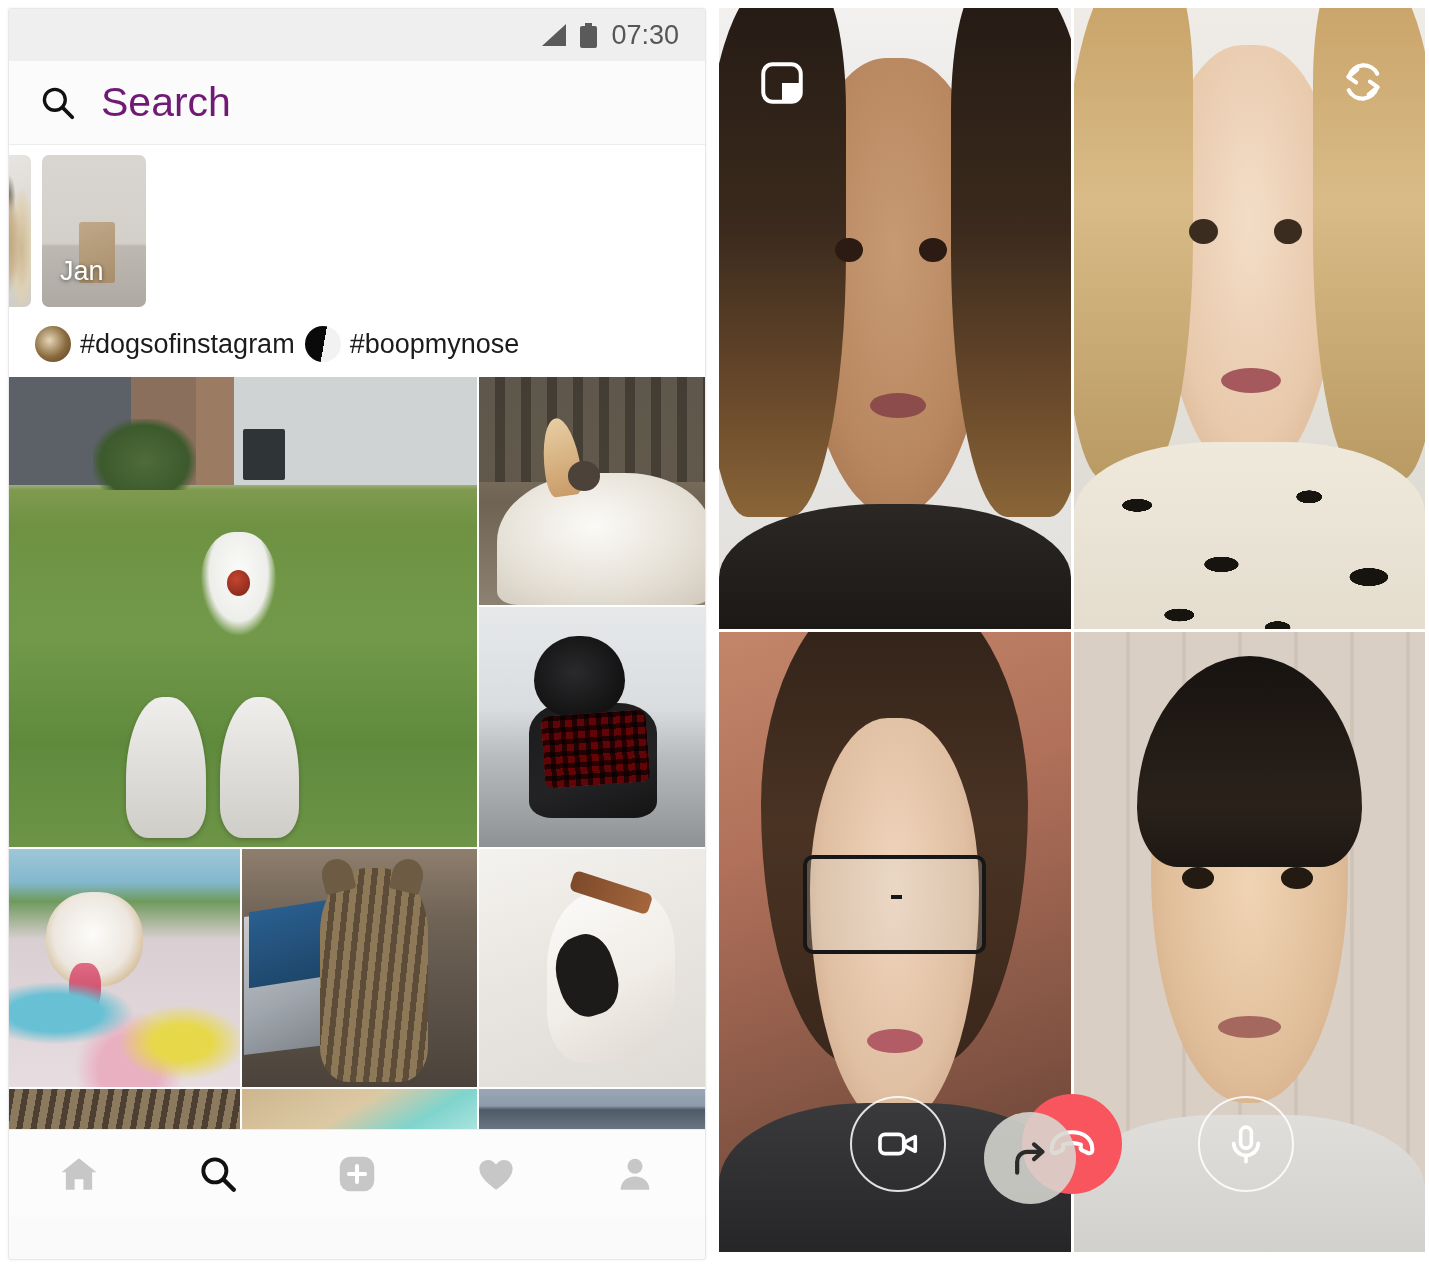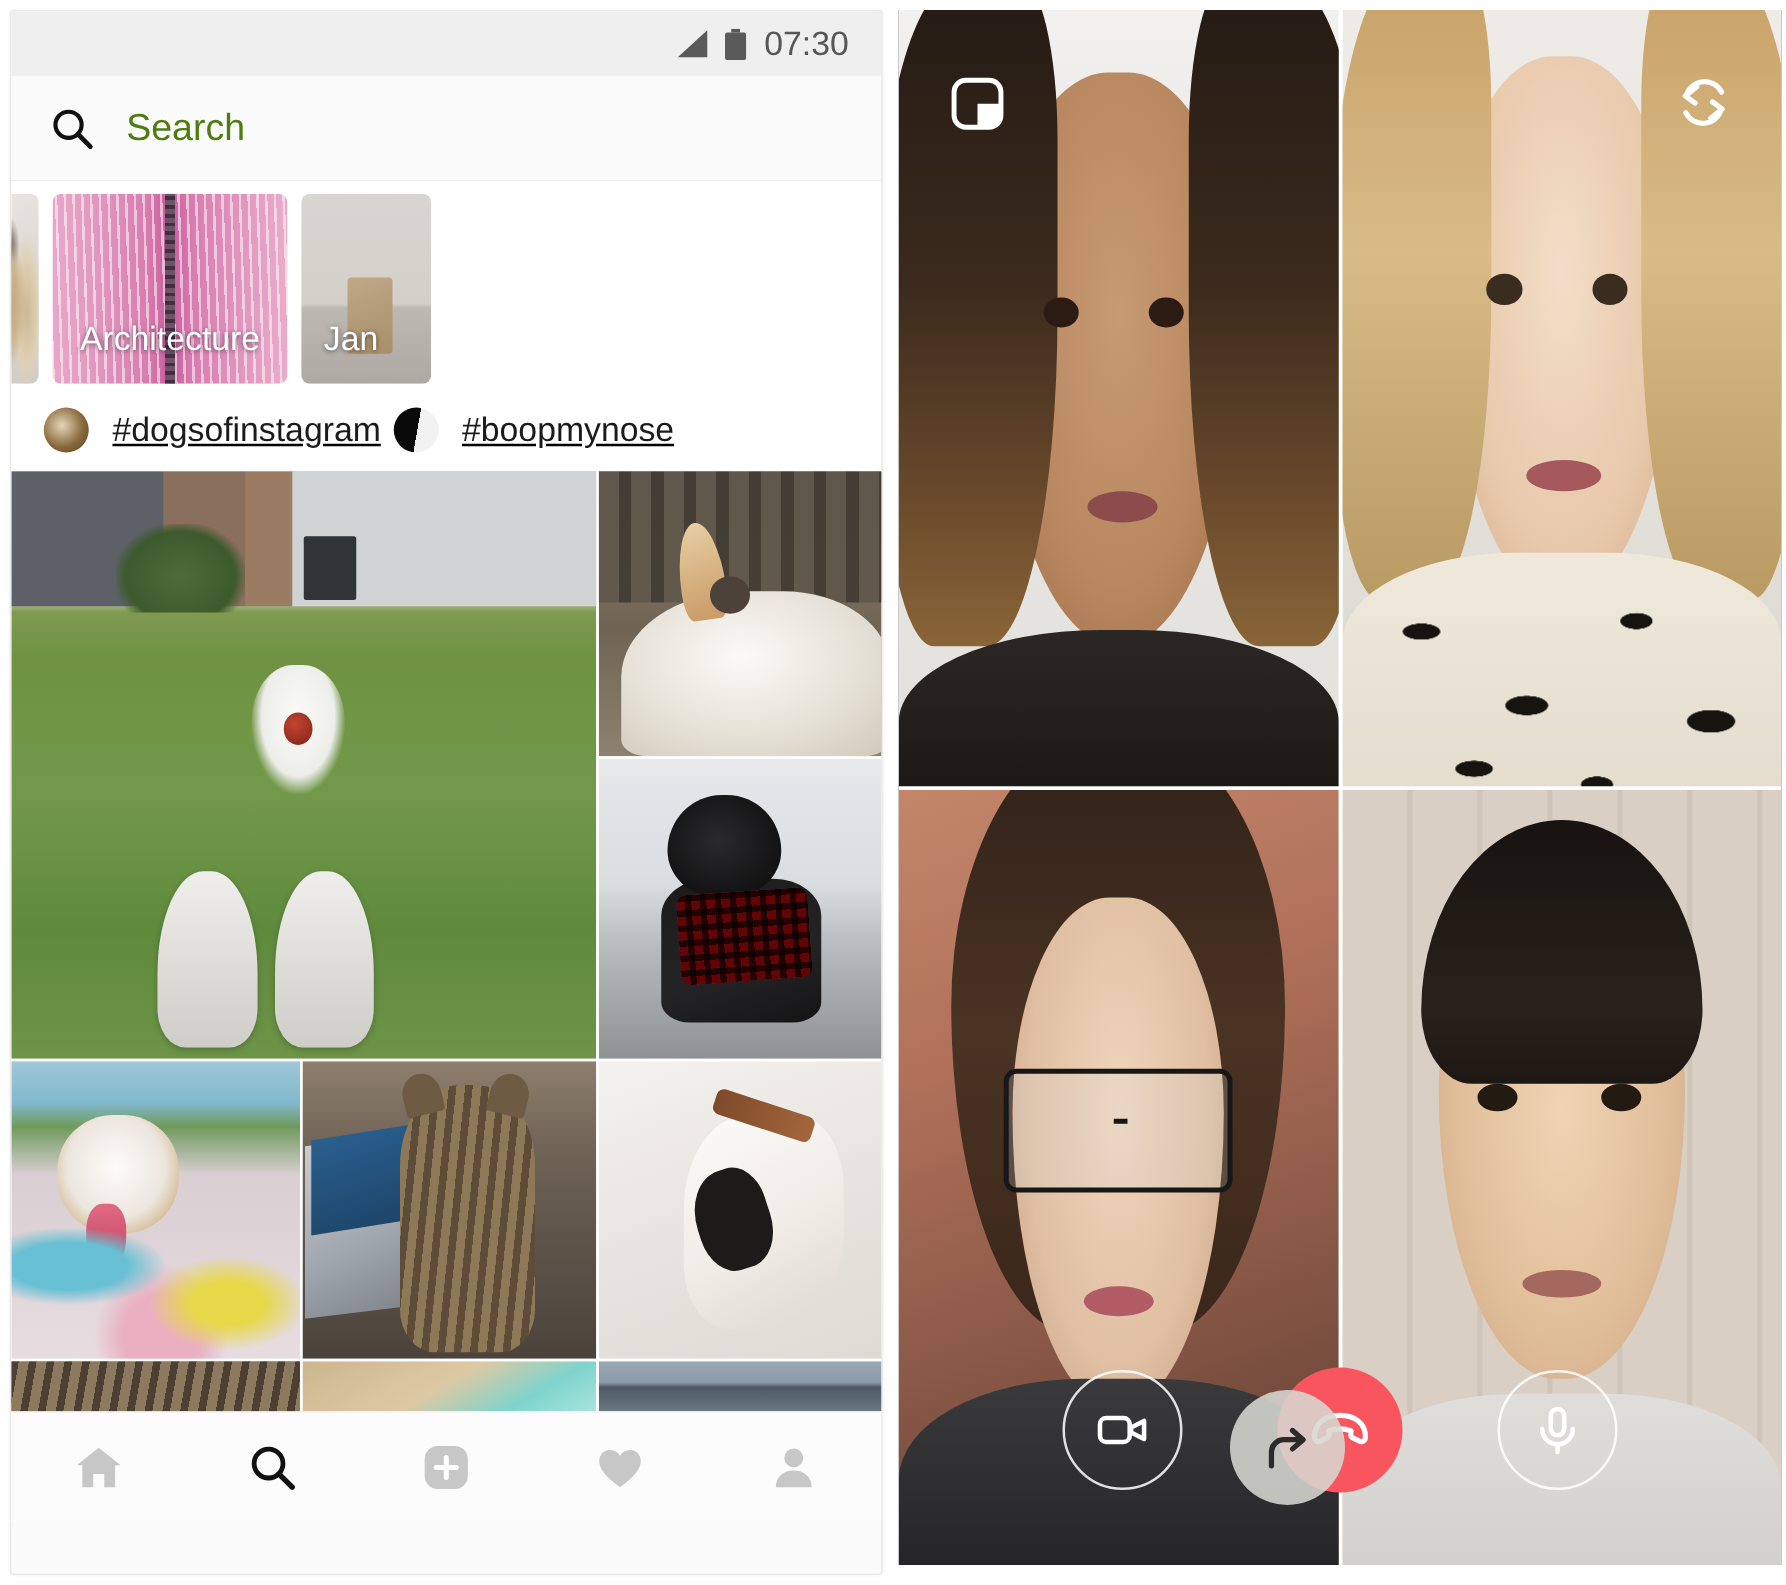--- a/index.html
+++ b/index.html
@@ -59,22 +59,22 @@
     height: 84px;
     background: #fbfbfb;
     display: flex;
     align-items: center;
     padding-left: 30px;
     border-bottom: 1px solid #ececec;
   }
   .search-glass { width: 38px; height: 38px; flex: none; }
   .search-text {
     margin-left: 24px;
-    font-size: 30px;
-    color: #4d7c0f;
+    font-size: 41px;
+    color: #701a75;
   }
 
   
   .cat-strip {
     position: relative;
     height: 170px;
     padding: 10px 0 12px 0;
     background: #ffffff;
     display: flex;
     align-items: flex-start;
@@ -150,21 +150,21 @@
     padding: 4px 0 12px 28px;
   }
   .rh-row {
     display: flex;
     align-items: center;
     gap: 10px;
     padding-left: 26px;
     overflow: hidden;
     height: 46px;
   }
-  .rh-item { display: flex; align-items: center; gap: 19px; flex: none; text-decoration: underline; }
+  .rh-item { display: flex; align-items: center; gap: 9px; flex: none; }
   .rh-av {
     width: 36px; height: 36px; border-radius: 50%;
     flex: none; overflow: hidden;
   }
   .av1 { background: radial-gradient(circle at 40% 40%, #e5d6b8 0%, #8a6b3e 55%, #5d3a1c 100%); }
   .av2 { background: radial-gradient(circle at 45% 50%, #dfe6ec 0%, #8e9aa6 50%, #3e4852 100%); }
   .av3 { background: linear-gradient(100deg, #0a0a0a 0 52%, #f2f2f2 52% 100%); }
   .rh-label { font-size: 27px; color: #1b1b1b; white-space: nowrap; }
 
   
@@ -554,24 +554,20 @@
           <circle cx="10" cy="10" r="6.6" fill="none" stroke="#111" stroke-width="2.1"></circle>
           <line x1="14.8" y1="14.8" x2="21" y2="21" stroke="#111" stroke-width="2.4" stroke-linecap="round"></line>
         </svg>
         <span class="search-text">Search</span>
       </div>
 
       <div class="cat-strip">
         <div class="cat-tile clipped-left">
           <div class="art-animals"></div>
         </div>
-        <div class="cat-tile">
-          <div class="art-arch"></div>
-          <div class="cat-label">Architecture</div>
-        </div>
         <div class="cat-tile clipped-right">
           <div class="art-decor"></div>
           <div class="cat-label">Jan</div>
         </div>
       </div>
 
       <div class="rh-wrap">
         <div class="rh-row">
           <div class="rh-item">
             <span class="rh-av av1"></span>

